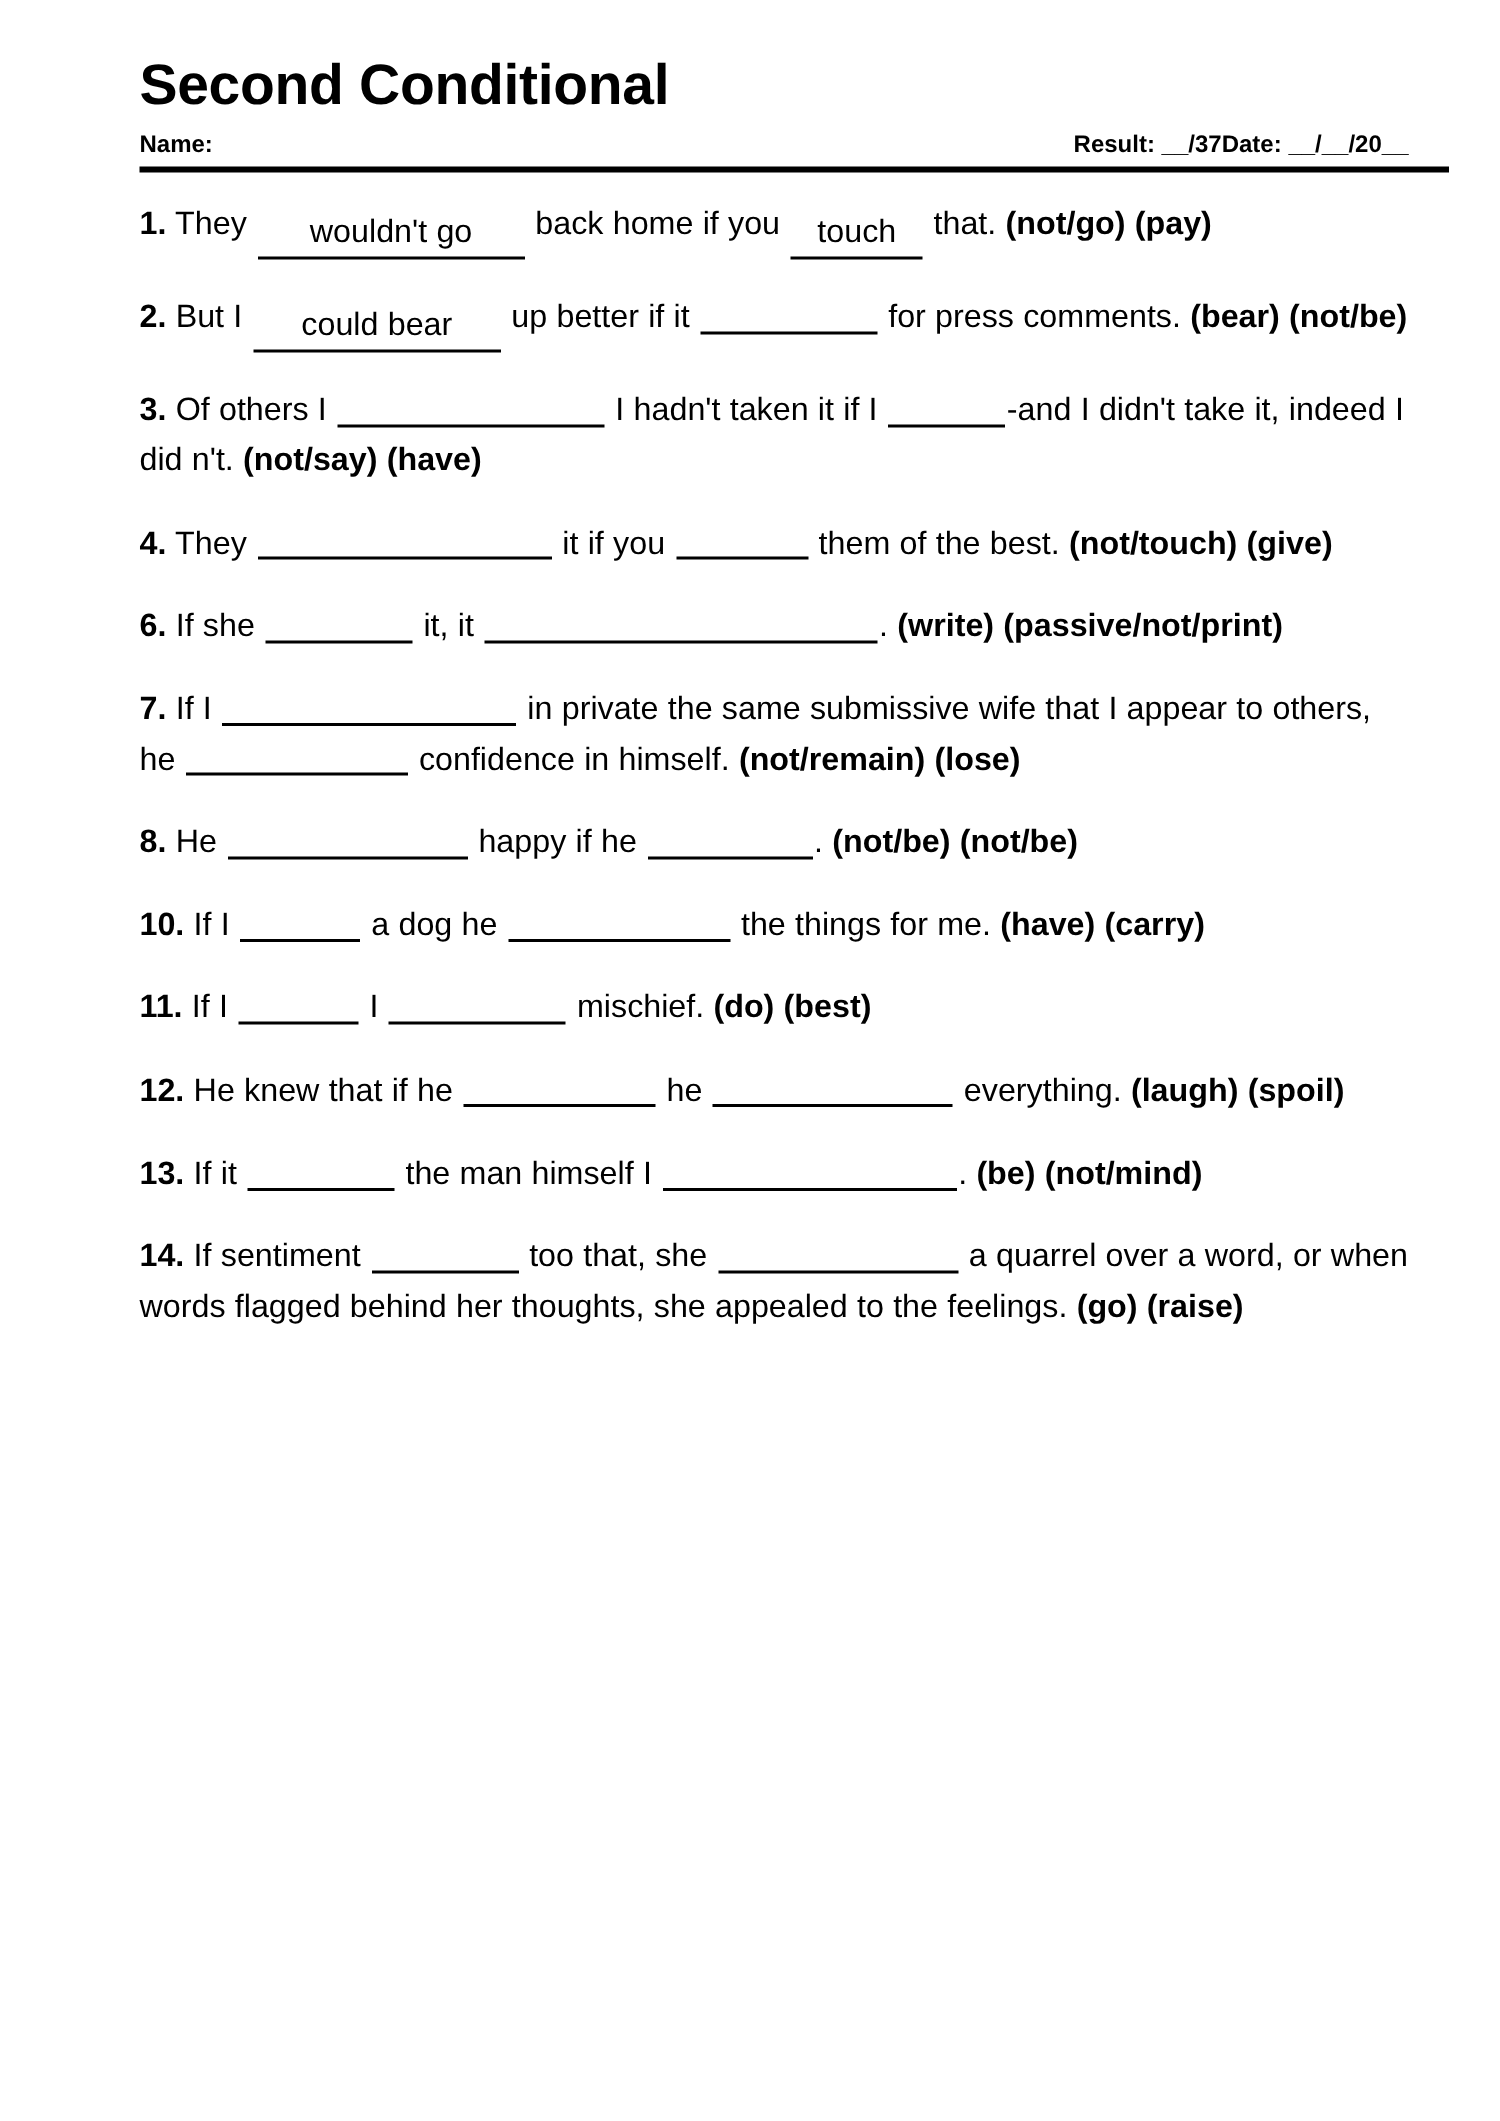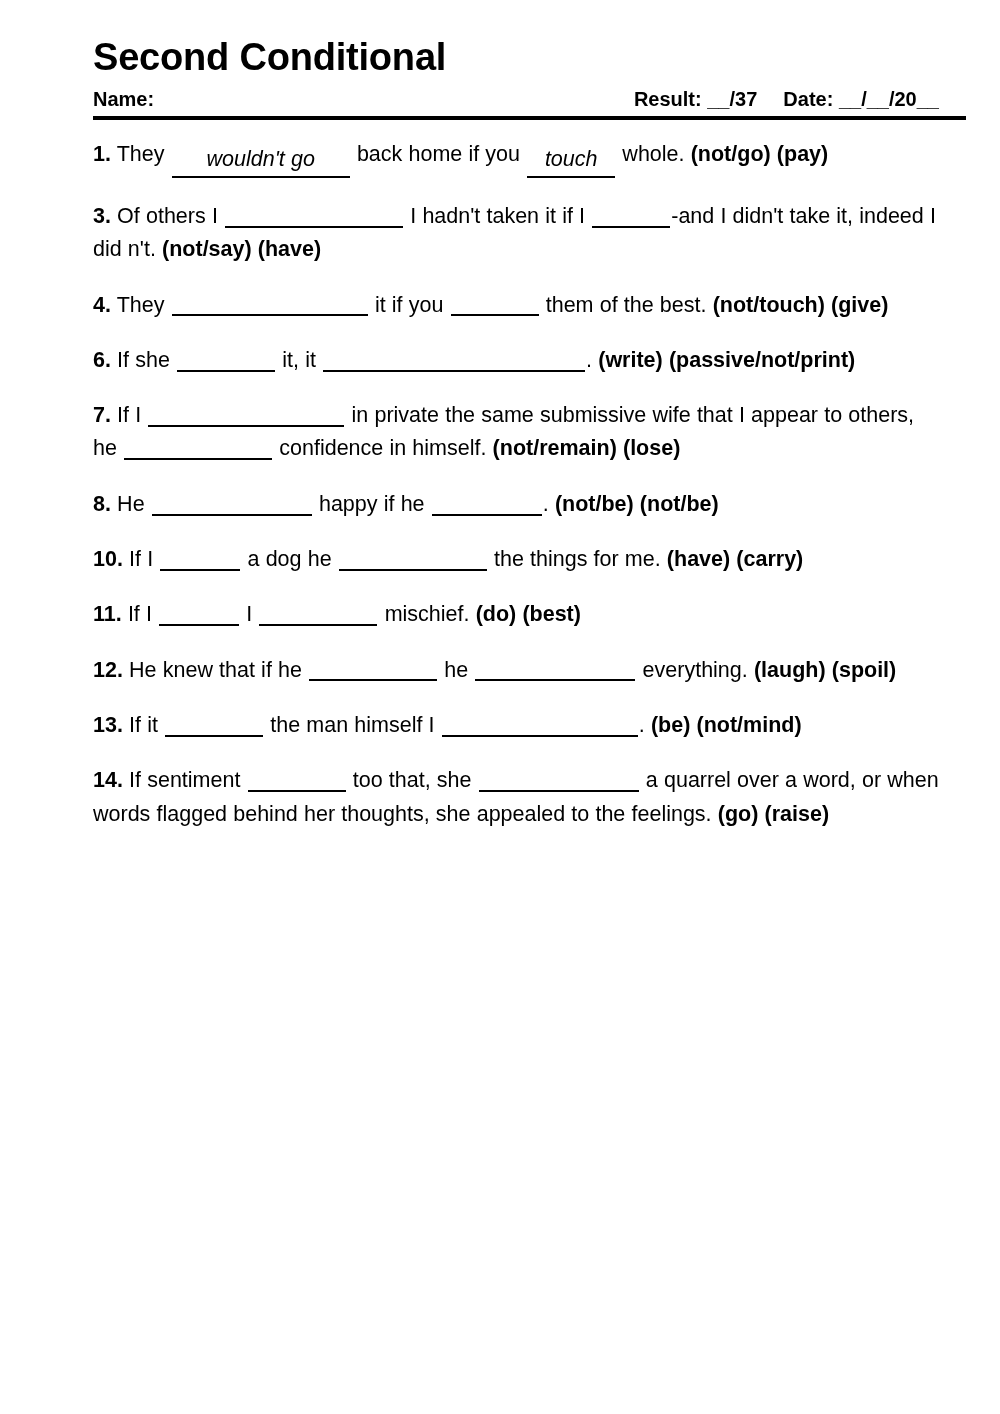--- a/index.html
+++ b/index.html
@@ -33,33 +33,32 @@
     letter-spacing: -0.2px;
     line-height: 1.05;
     margin: 0 0 10px 0;
     padding: 0;
   }
 
   .header-row {
     display: flex;
     align-items: baseline;
     justify-content: space-between;
-    font-size: 20px;
+    font-size: 16px;
     font-weight: bold;
     margin: 0 0 5px 0;
     white-space: nowrap;
   }
   .header-left {
     flex: 0 0 auto;
   }
   .header-right {
     flex: 0 0 auto;
     display: flex;
     align-items: baseline;
-    gap: 26px;
   }
   .hdr-field {
     display: inline-block;
     white-space: nowrap;
   }
   .hdr-label { font-weight: bold; }
   .hdr-slot  { font-weight: bold; letter-spacing: 0px; }
 
   .header-rule {
     height: 0;
@@ -92,21 +91,20 @@
     font-weight: bold;
   }
 
   
   .blank {
     display: inline-block;
     border-bottom: 2.5px solid #000;
     height: 1.02em;
     vertical-align: -0.22em;
     margin: 0 1px;
-    font-style: italic;
   }
 
   
   .blank.filled {
     position: relative;
     text-align: center;
     height: auto;
     min-height: 1.02em;
     padding: 0 6px;
     vertical-align: -0.22em;
@@ -139,21 +137,22 @@
       <span class="hdr-field">
         <span class="hdr-label">Date:</span>
         <span class="hdr-slot">__/__/20__</span>
       </span>
     </div>
   </div>
 
   <hr class="header-rule">
 
   <div class="questions" id="questions-container">
-      <p class="question"><span class="q-num">1.</span><span> They </span><span class="blank filled" style="width: 178px;"><span class="answer">wouldn't go</span></span><span> back home if you </span><span class="blank filled" style="width: 88px;"><span class="answer">touch</span></span><span> whole. </span><span class="q-hint">(not/go) (pay)</span></p>
+      <p class="question"><span class="q-num">1.</span><span> They </span><span class="blank filled" style="width: 178px;"><span class="answer">wouldn't go</span></span><span> back home if you </span><span class="blank filled" style="width: 88px;"><span class="answer">touch</span></span><span> that. </span><span class="q-hint">(not/go) (pay)</span></p>
+      <p class="question"><span class="q-num">2.</span><span> But I </span><span class="blank filled" style="width: 165px;"><span class="answer">could bear</span></span><span> up better if it </span><span class="blank" style="width: 118px;"></span><span> for press comments. </span><span class="q-hint">(bear) (not/be)</span></p>
       <p class="question"><span class="q-num">3.</span><span> Of others I </span><span class="blank" style="width: 178px;"></span><span> I hadn't taken it if I </span><span class="blank" style="width: 78px;"></span><span>-and I didn't take it, indeed I did n't. </span><span class="q-hint">(not/say) (have)</span></p>
       <p class="question"><span class="q-num">4.</span><span> They </span><span class="blank" style="width: 196px;"></span><span> it if you </span><span class="blank" style="width: 88px;"></span><span> them of the best. </span><span class="q-hint">(not/touch) (give)</span></p>
       <p class="question"><span class="q-num">6.</span><span> If she </span><span class="blank" style="width: 98px;"></span><span> it, it </span><span class="blank" style="width: 262px;"></span><span>. </span><span class="q-hint">(write) (passive/not/print)</span></p>
       <p class="question"><span class="q-num">7.</span><span> If I </span><span class="blank" style="width: 196px;"></span><span> in private the same submissive wife that I appear to others, he </span><span class="blank" style="width: 148px;"></span><span> confidence in himself. </span><span class="q-hint">(not/remain) (lose)</span></p>
       <p class="question"><span class="q-num">8.</span><span> He </span><span class="blank" style="width: 160px;"></span><span> happy if he </span><span class="blank" style="width: 110px;"></span><span>. </span><span class="q-hint">(not/be) (not/be)</span></p>
       <p class="question"><span class="q-num">10.</span><span> If I </span><span class="blank" style="width: 80px;"></span><span> a dog he </span><span class="blank" style="width: 148px;"></span><span> the things for me. </span><span class="q-hint">(have) (carry)</span></p>
       <p class="question"><span class="q-num">11.</span><span> If I </span><span class="blank" style="width: 80px;"></span><span> I </span><span class="blank" style="width: 118px;"></span><span> mischief. </span><span class="q-hint">(do) (best)</span></p>
       <p class="question"><span class="q-num">12.</span><span> He knew that if he </span><span class="blank" style="width: 128px;"></span><span> he </span><span class="blank" style="width: 160px;"></span><span> everything. </span><span class="q-hint">(laugh) (spoil)</span></p>
       <p class="question"><span class="q-num">13.</span><span> If it </span><span class="blank" style="width: 98px;"></span><span> the man himself I </span><span class="blank" style="width: 196px;"></span><span>. </span><span class="q-hint">(be) (not/mind)</span></p>
       <p class="question"><span class="q-num">14.</span><span> If sentiment </span><span class="blank" style="width: 98px;"></span><span> too that, she </span><span class="blank" style="width: 160px;"></span><span> a quarrel over a word, or when words flagged behind her thoughts, she appealed to the feelings. </span><span class="q-hint">(go) (raise)</span></p>

